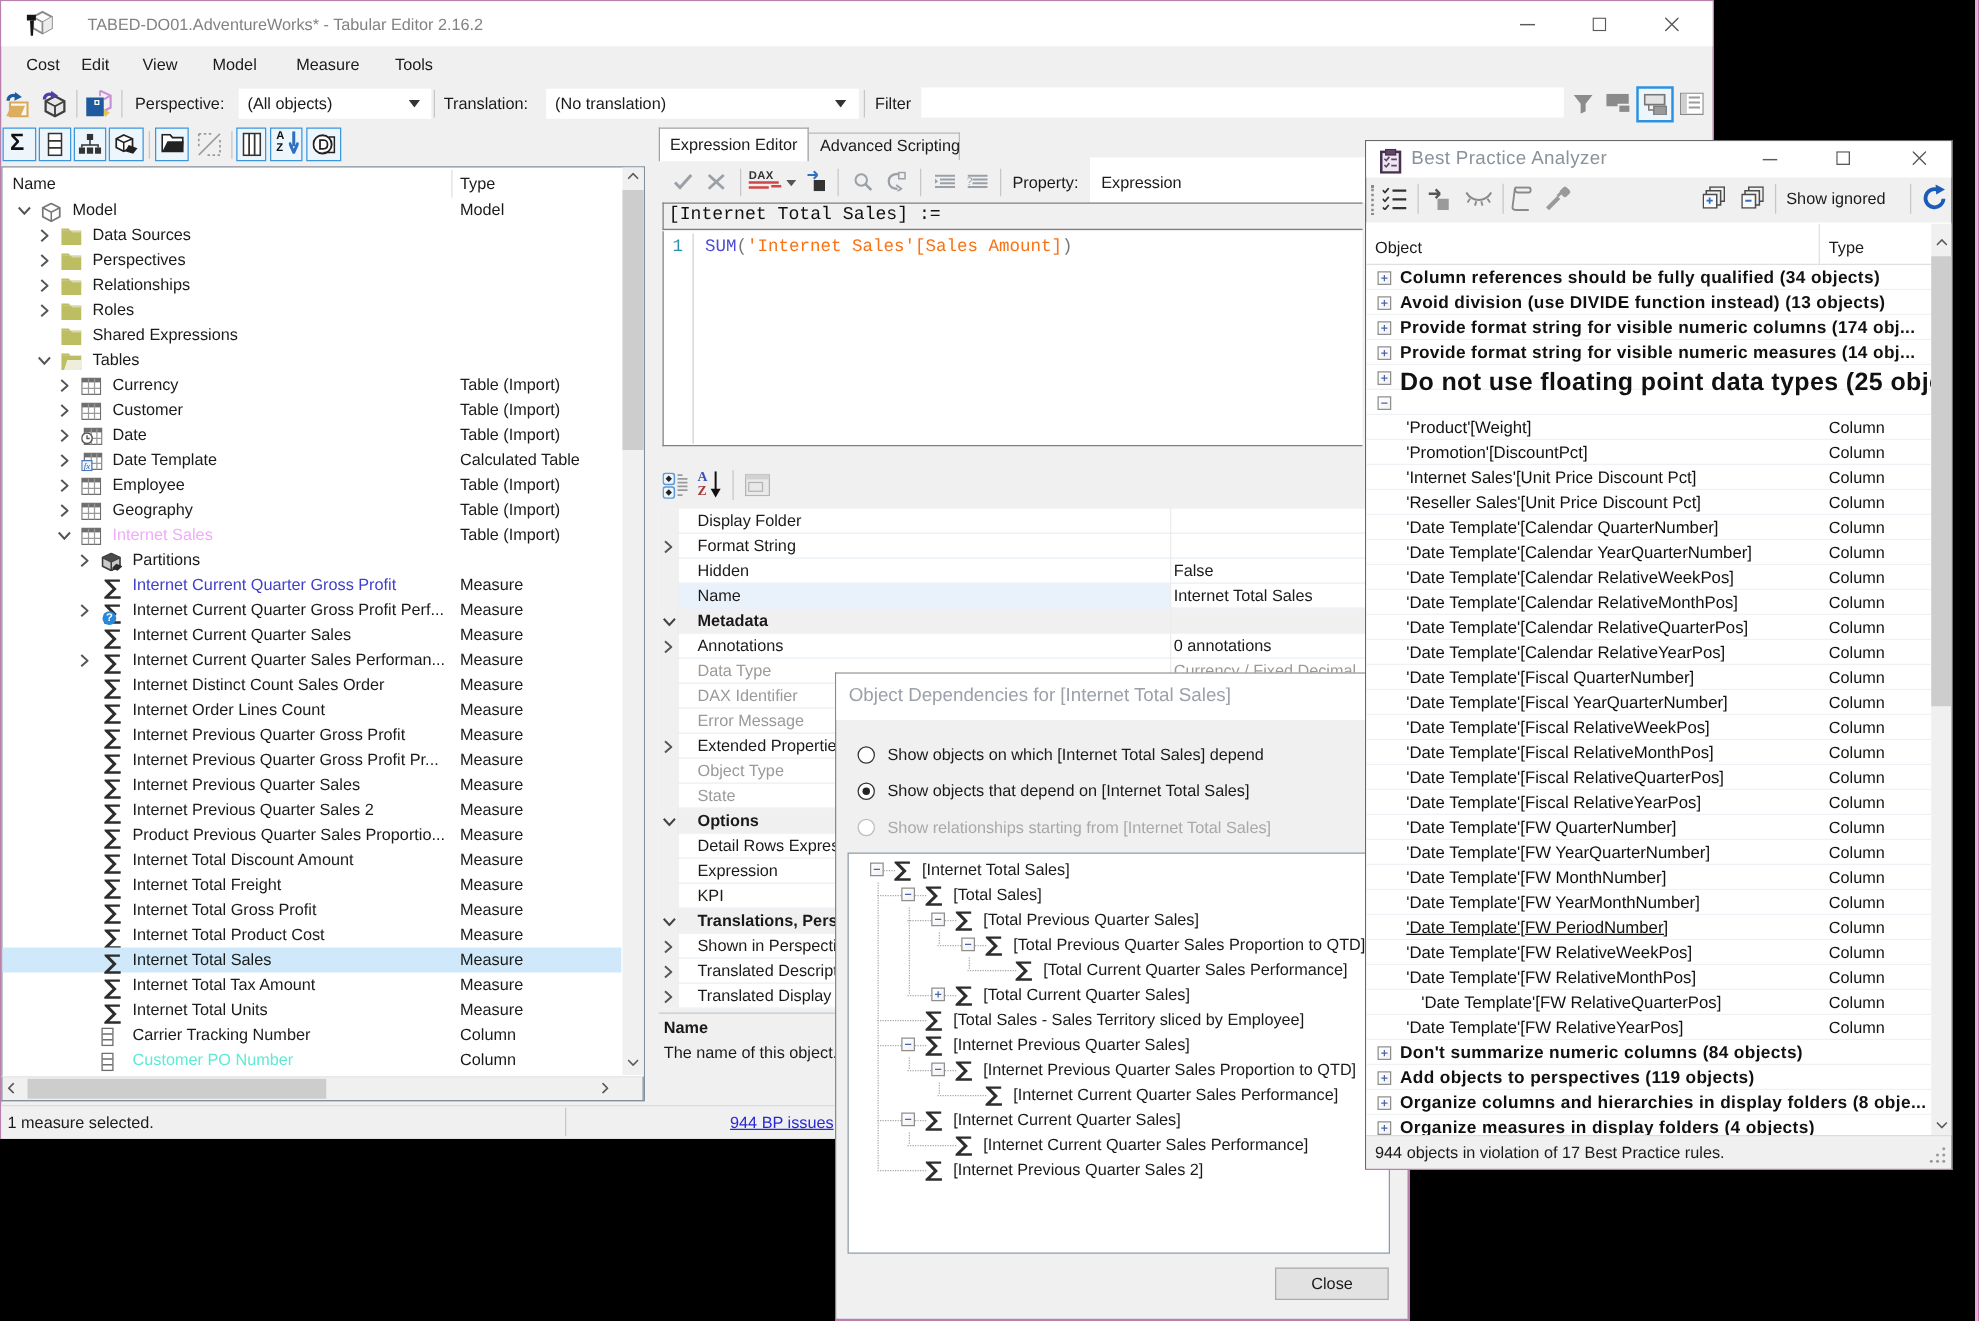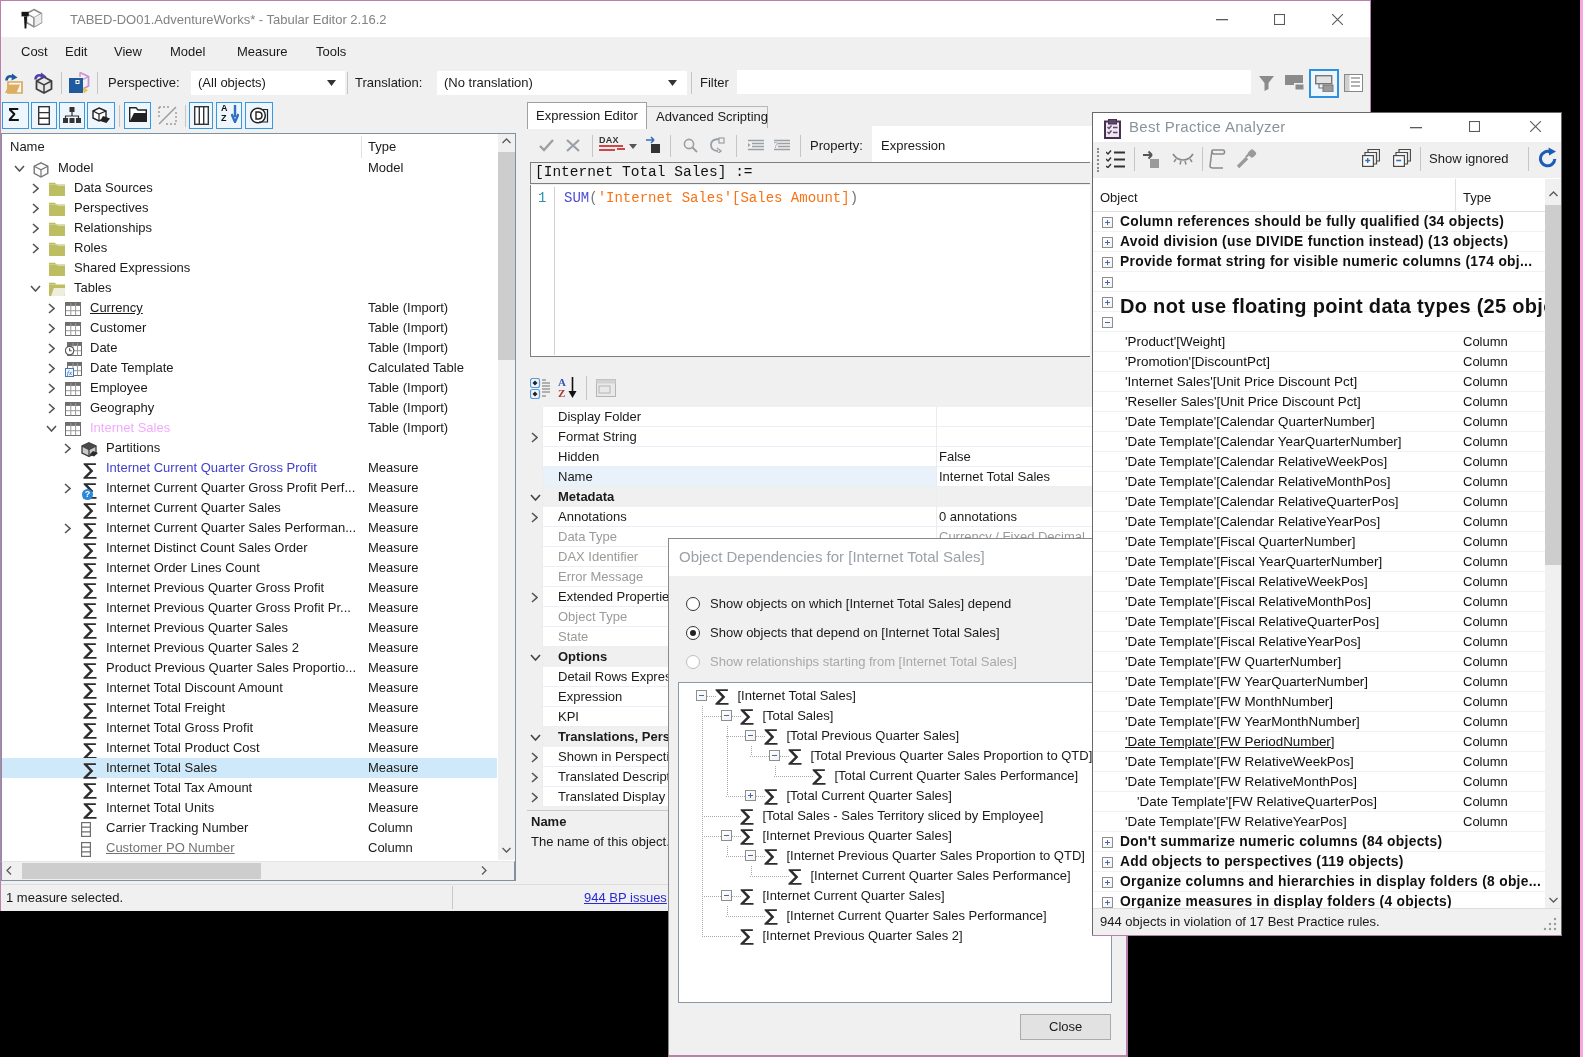--- a/index.html
+++ b/index.html
@@ -217,21 +217,21 @@
   </svg>
 <div class="t" style="left:74px;top:278px;color:#1a1a1a;">Tables</div>
 <svg class="a" style="left:48px;top:303.0px" width="7" height="11">
     <path d="M1 1 L6 5.5 L1 10" stroke="#565656" stroke-width="1.6" fill="none"></path>
   </svg>
 <svg class="a" style="left:65px;top:301.5px" width="16" height="14" viewBox="0 0 16 14">
 <rect x="0.5" y="0.5" width="15" height="13" fill="#fff" stroke="#6e6e6e" stroke-width="1"></rect>
 <rect x="0.5" y="0.5" width="15" height="3.4" fill="#6e6e6e"></rect>
 <path d="M5.8 1 V13.5 M10.6 1 V13.5 M1 8.7 H15" stroke="#9a9a9a" stroke-width="1"></path>
   </svg>
-<div class="t" style="left:90px;top:298px;color:#1a1a1a;text-decoration:underline;">Currency</div>
+<div class="t" style="left:90px;top:298px;color:#1a1a1a;">Currency</div>
 <div class="t" style="left:368px;top:298px;">Table (Import)</div>
 <svg class="a" style="left:48px;top:323.0px" width="7" height="11">
     <path d="M1 1 L6 5.5 L1 10" stroke="#565656" stroke-width="1.6" fill="none"></path>
   </svg>
 <svg class="a" style="left:65px;top:321.5px" width="16" height="14" viewBox="0 0 16 14">
 <rect x="0.5" y="0.5" width="15" height="13" fill="#fff" stroke="#6e6e6e" stroke-width="1"></rect>
 <rect x="0.5" y="0.5" width="15" height="3.4" fill="#6e6e6e"></rect>
 <path d="M5.8 1 V13.5 M10.6 1 V13.5 M1 8.7 H15" stroke="#9a9a9a" stroke-width="1"></path>
   </svg>
 <div class="t" style="left:90px;top:318px;color:#1a1a1a;">Customer</div>
@@ -365,21 +365,21 @@
 <svg class="a" style="left:81px;top:821.5px" width="10" height="15" viewBox="0 0 10 15">
 <rect x="0.6" y="0.6" width="8.8" height="13.8" fill="#fff" stroke="#6e6e6e" stroke-width="1.2"></rect>
 <path d="M1 5.2 H9 M1 9.8 H9" stroke="#6e6e6e" stroke-width="1.2"></path>
   </svg>
 <div class="t" style="left:106px;top:818px;color:#1a1a1a;">Carrier Tracking Number</div>
 <div class="t" style="left:368px;top:818px;">Column</div>
 <svg class="a" style="left:81px;top:841.5px" width="10" height="15" viewBox="0 0 10 15">
 <rect x="0.6" y="0.6" width="8.8" height="13.8" fill="#fff" stroke="#6e6e6e" stroke-width="1.2"></rect>
 <path d="M1 5.2 H9 M1 9.8 H9" stroke="#6e6e6e" stroke-width="1.2"></path>
   </svg>
-<div class="t" style="left:106px;top:838px;color:#737373;text-decoration:underline;">Customer PO Number</div>
+<div class="t" style="left:106px;top:838px;color:#5eead4;">Customer PO Number</div>
 <div class="t" style="left:368px;top:838px;">Column</div>
 <div class="a" style="left:498px;top:134px;width:17px;height:726px;background:#f0f0f0;"></div>
 <svg class="a" style="left:502px;top:138px" width="9" height="6">
     <path d="M0.5 5 L4.5 1 L8.5 5" stroke="#5a5a5a" stroke-width="1.3" fill="none"></path>
   </svg>
 <div class="a" style="left:498px;top:152px;width:17px;height:208px;background:#cdcdcd;"></div>
 <svg class="a" style="left:502px;top:847px" width="9" height="6">
     <path d="M0.5 1 L4.5 5 L8.5 1" stroke="#5a5a5a" stroke-width="1.3" fill="none"></path>
   </svg>
 <div class="a" style="left:1px;top:861px;width:514px;height:20px;background:#f0f0f0;border:1px solid #828f9c;border-top:1px solid #e5e5e5;"></div>
@@ -714,20 +714,21 @@
       <i></i>
       <u></u>
     </div>
 <div class="a" style="left:0;top:39px;width:452px;height:1px;background:#eef2f7;"></div>
 <div class="t b" style="left:27px;top:40px;color:#111;font-size:13.8px;letter-spacing:0.3px;">Provide format string for visible numeric columns (174 obj...</div>
 <div class="pm" style="left:9px;top:44.5px;">
       <i></i>
       <u></u>
     </div>
 <div class="a" style="left:0;top:59px;width:452px;height:1px;background:#eef2f7;"></div>
+<div class="t b" style="left:27px;top:60px;color:#111;font-size:13.8px;letter-spacing:0.3px;">Provide format string for visible numeric measures (14 obj...</div>
 <div class="pm" style="left:9px;top:64.5px;">
       <i></i>
       <u></u>
     </div>
 <div class="a" style="left:0;top:79px;width:452px;height:1px;background:#eef2f7;"></div>
 <div class="pm" style="left:9px;top:84.5px;">
       <i></i>
       <u></u>
     </div>
 <div class="a" style="left:0;top:99px;width:452px;height:1px;background:#eef2f7;"></div>

